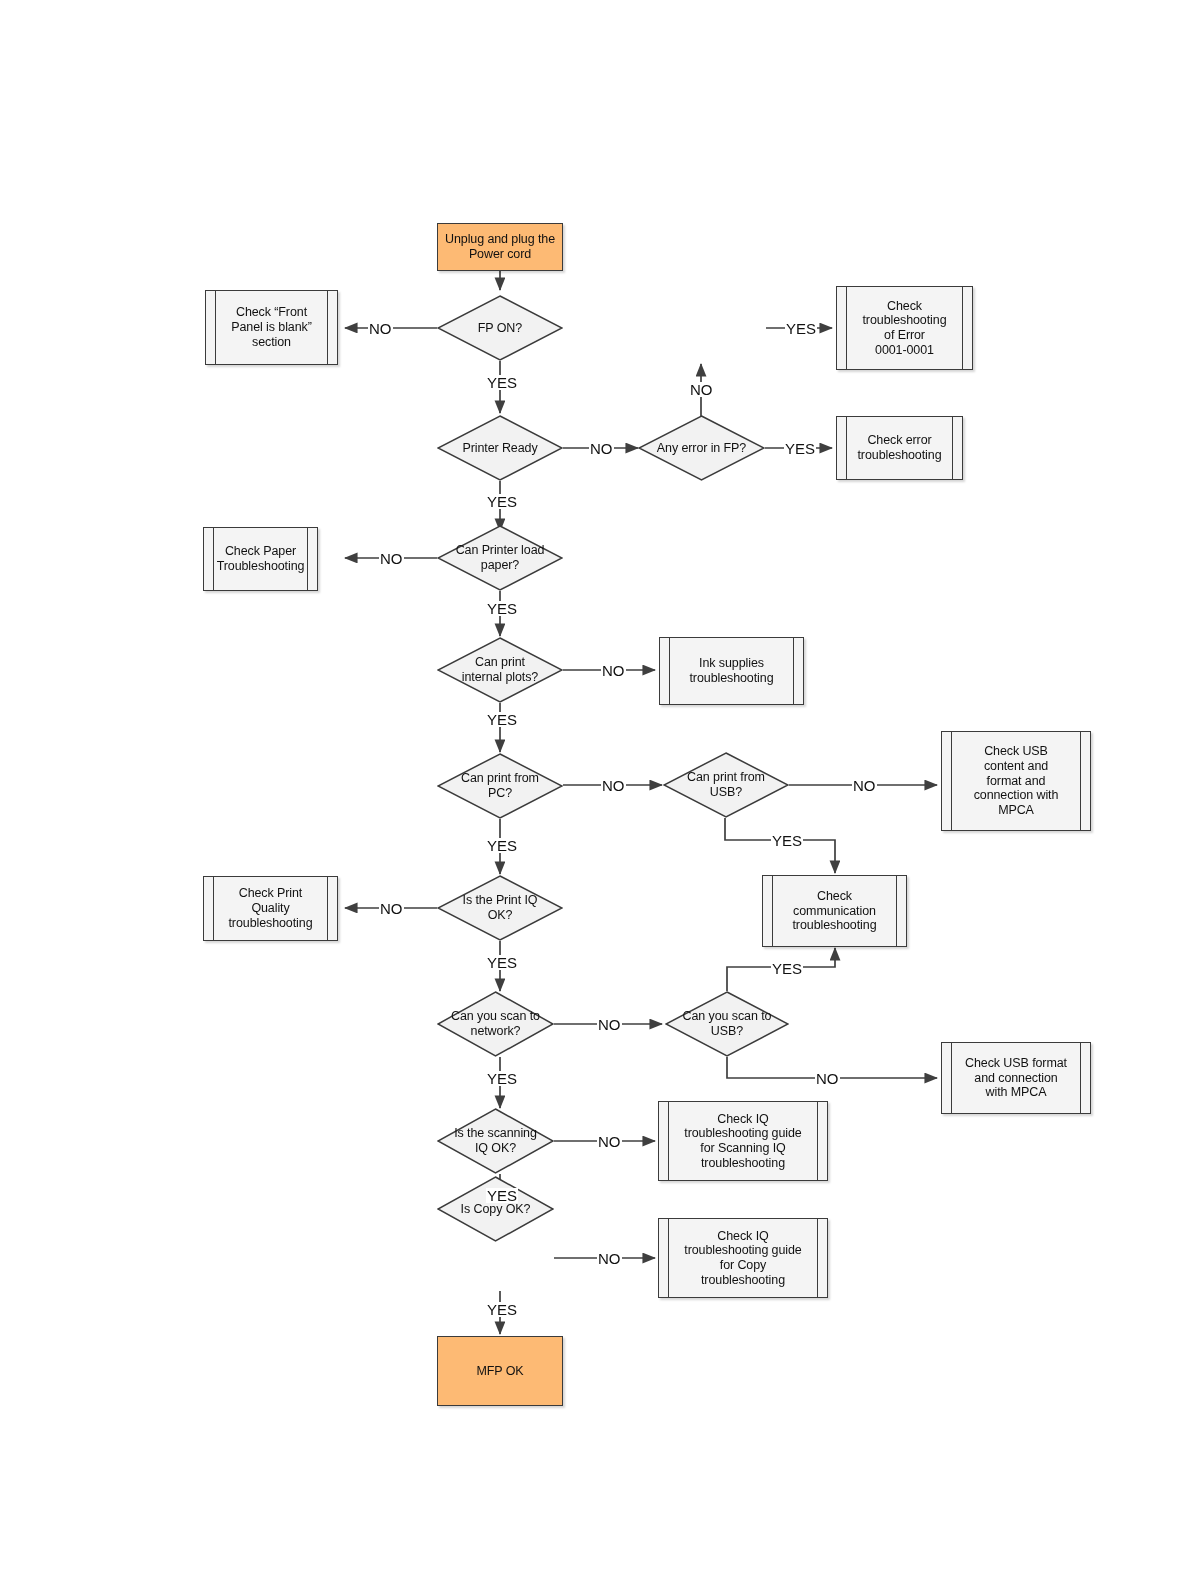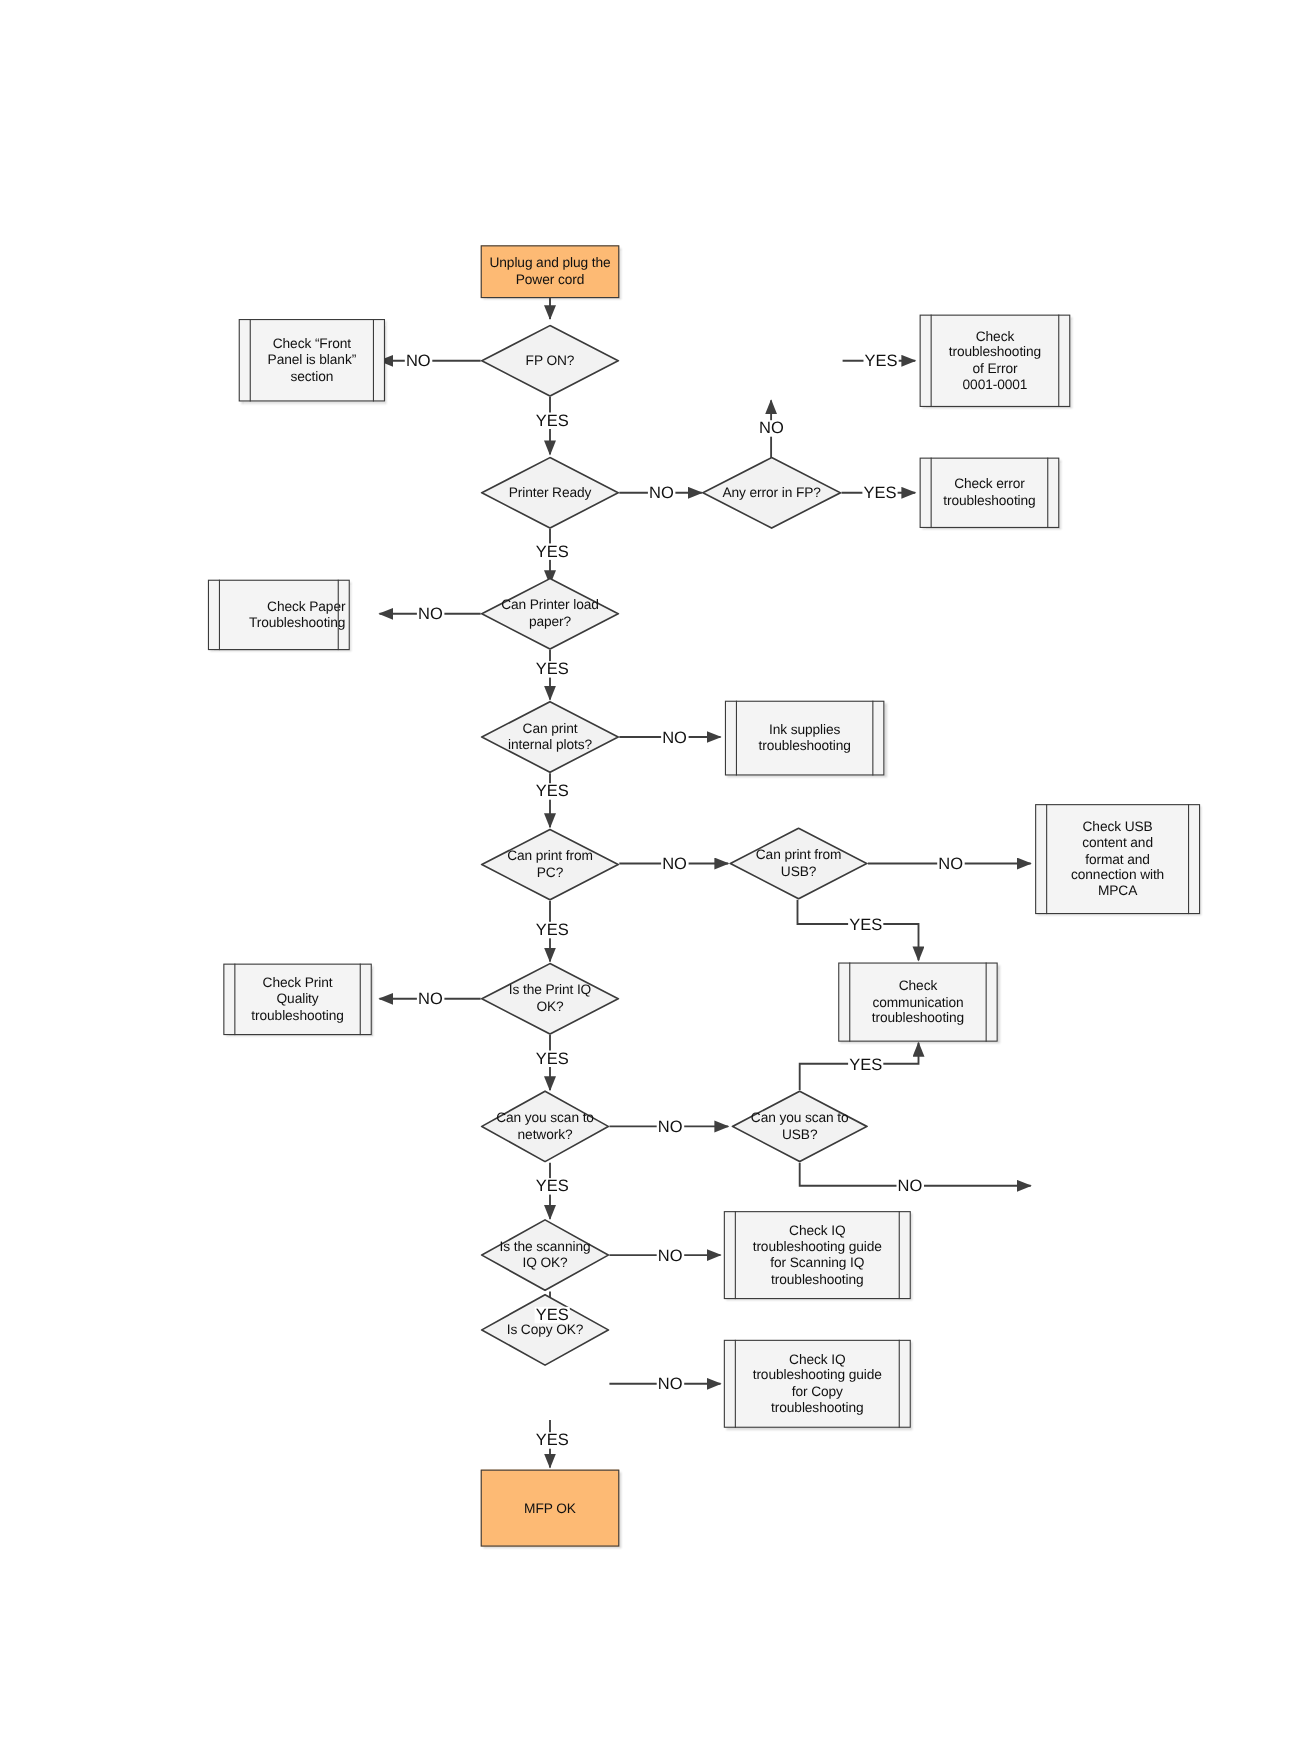--- a/index.html
+++ b/index.html
@@ -153,21 +153,21 @@
 
       <path d="M500,1291 L500,1334" marker-end="url(#ah)"></path>
     </g>
   </svg>
 
   <div class="node rectbox" style="left:437px;top:223px;width:126px;height:48px;">
     <span class="txt">Unplug and plug the
 Power cord</span>
   </div>
 
-  <div class="node procbox" style="left:205px;top:290px;width:133px;height:75px;margin-left:12px;">
+  <div class="node procbox" style="left:205px;top:290px;width:133px;height:75px;">
     <div class="inner"></div>
     <span class="txt">Check “Front
 Panel is blank”
 section</span>
   </div>
 
   <div class="node diamond" style="left:437px;top:295px;width:126px;height:66px;">
     <svg class="dshape" viewBox="0 0 126 66" preserveAspectRatio="none">
       <polygon points="63,1 125,33 63,65 1,33" fill="#f2f2f2" stroke="#3b3b3b" stroke-width="1.5"></polygon>
     </svg>
@@ -196,21 +196,21 @@
     </svg>
     <span class="txt">Any error in FP?</span>
   </div>
 
   <div class="node procbox" style="left:836px;top:416px;width:127px;height:64px;">
     <div class="inner"></div>
     <span class="txt">Check error
 troubleshooting</span>
   </div>
 
-  <div class="node procbox" style="left:189px;top:527px;width:129px;height:64px;text-align:right;">
+  <div class="node procbox" style="left:203px;top:527px;width:115px;height:64px;">
     <div class="inner"></div>
     <span class="txt">Check Paper
 Troubleshooting</span>
   </div>
 
   <div class="node diamond" style="left:437px;top:525px;width:126px;height:66px;">
     <svg class="dshape" viewBox="0 0 126 66" preserveAspectRatio="none">
       <polygon points="63,1 125,33 63,65 1,33" fill="#f2f2f2" stroke="#3b3b3b" stroke-width="1.5"></polygon>
     </svg>
     <span class="txt">Can Printer load
@@ -287,20 +287,26 @@
   </div>
 
   <div class="node diamond" style="left:665px;top:991px;width:124px;height:66px;">
     <svg class="dshape" viewBox="0 0 124 66" preserveAspectRatio="none">
       <polygon points="62,1 123,33 62,65 1,33" fill="#f2f2f2" stroke="#3b3b3b" stroke-width="1.5"></polygon>
     </svg>
     <span class="txt">Can you scan to
 USB?</span>
   </div>
 
+  <div class="node procbox" style="left:941px;top:1042px;width:150px;height:72px;">
+    <div class="inner"></div>
+    <span class="txt">Check USB format
+and connection
+with MPCA</span>
+  </div>
 
   <div class="node diamond" style="left:437px;top:1108px;width:117px;height:66px;">
     <svg class="dshape" viewBox="0 0 117 66" preserveAspectRatio="none">
       <polygon points="58.5,1 116,33 58.5,65 1,33" fill="#f2f2f2" stroke="#3b3b3b" stroke-width="1.5"></polygon>
     </svg>
     <span class="txt">Is the scanning
 IQ OK?</span>
   </div>
 
   <div class="node procbox" style="left:658px;top:1101px;width:170px;height:80px;">

